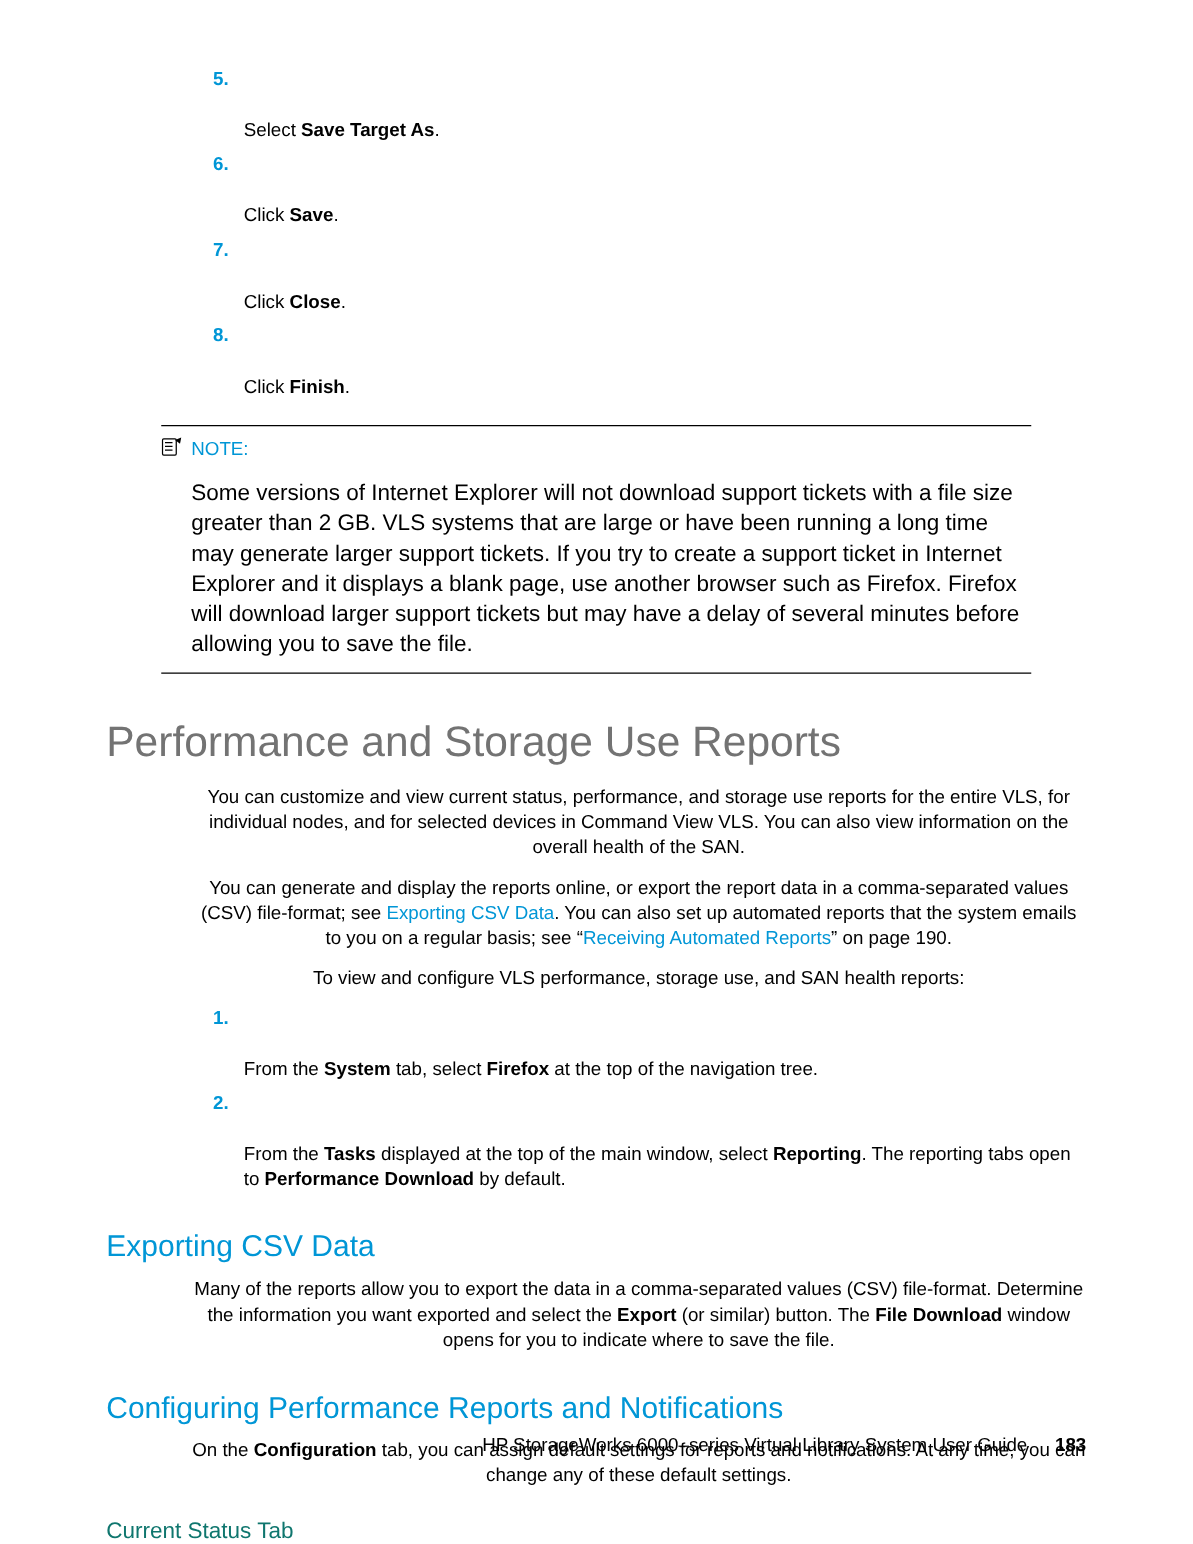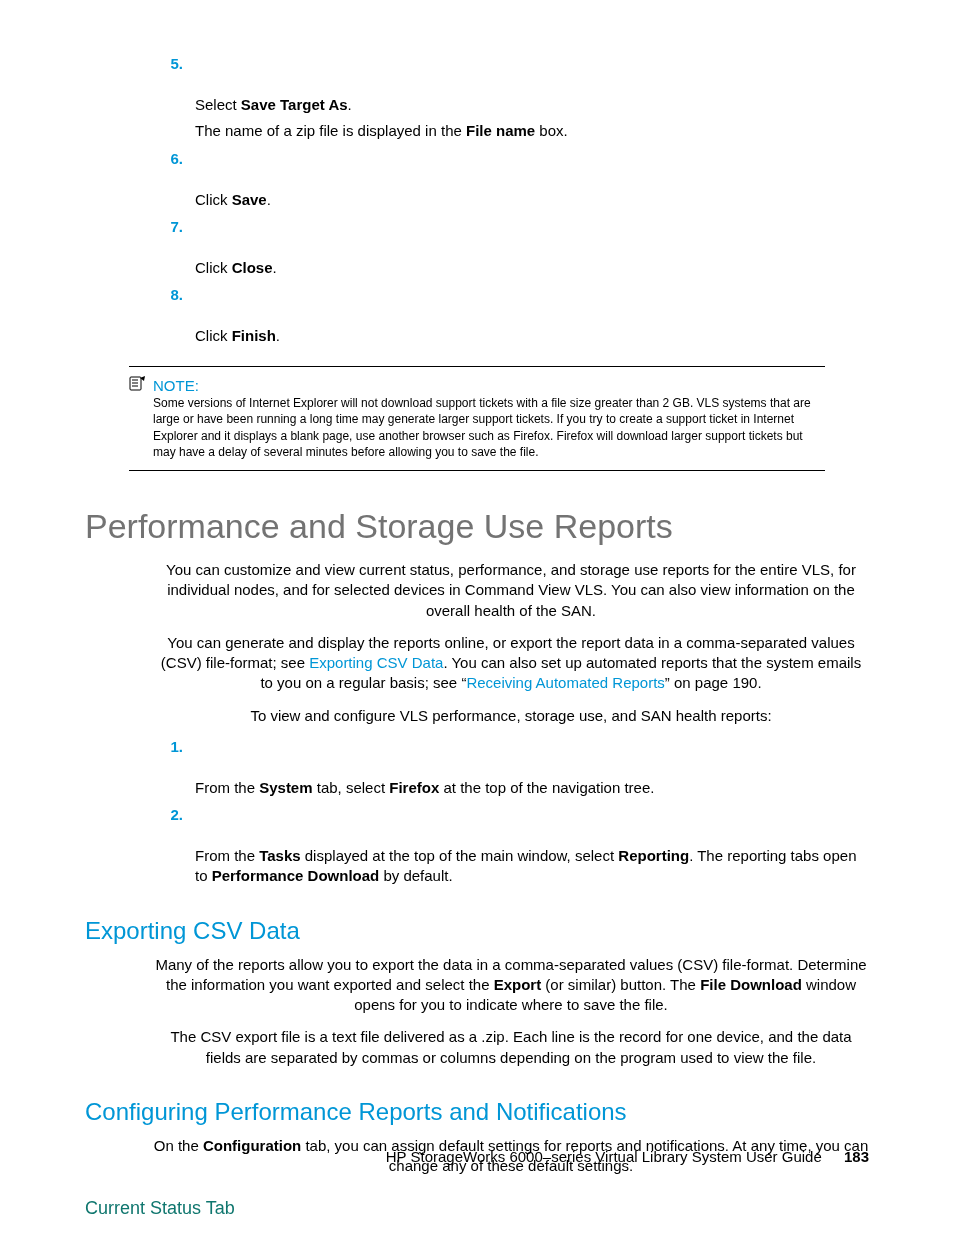--- a/index.html
+++ b/index.html
@@ -44,32 +44,32 @@
   }
   .note-rule {
     border: none;
     border-top: 1px solid #000;
     margin: 0;
   }
   .note-head {
     display: flex;
     align-items: center;
     margin-top: 8px;
-    margin-bottom: 0;
+    margin-bottom: 12px;
     text-align: right;
   }
   .note-icon {
     margin-right: 6px;
   }
   .note-label {
     color: #0096d6;
     font-size: 15px;
   }
   .note-body {
-    font-size: 12px;
+    font-size: 18px;
     line-height: 1.35;
     margin-left: 24px;
     margin-bottom: 10px;
   }
   h1.section {
     font-family: "Trebuchet MS", "Segoe UI Light", Arial, sans-serif;
     font-weight: 300;
     color: #737373;
     font-size: 34px;
     margin: 36px 0 14px 0;
@@ -119,23 +119,20 @@
 </head>
 <body>
 
 <div class="page">
 
   <div class="ol-wrap">
     <div class="ol-item">
       <div class="ol-num">5.</div>
       <div class="ol-body">
         <span>Select </span><b>Save Target As</b><span>.</span>
-        <div class="ol-sub">
-          <span>The name of a zip file is displayed in the </span><b>File name</b><span> box.</span>
-        </div>
       </div>
     </div>
     <div class="ol-item">
       <div class="ol-num">6.</div>
       <div class="ol-body">
         <span>Click </span><b>Save</b><span>.</span>
       </div>
     </div>
     <div class="ol-item">
       <div class="ol-num">7.</div>
@@ -185,21 +182,20 @@
       <div class="ol-body">From the <b>System</b> tab, select <b>Firefox</b> at the top of the navigation tree.</div>
     </div>
     <div class="ol-item">
       <div class="ol-num">2.</div>
       <div class="ol-body">From the <b>Tasks</b> displayed at the top of the main window, select <b>Reporting</b>. The reporting tabs open to <b>Performance Download</b> by default.</div>
     </div>
   </div>
 
   <h2 class="subsection">Exporting CSV Data</h2>
   <p class="body-text">Many of the reports allow you to export the data in a comma-separated values (CSV) file-format. Determine the information you want exported and select the <b>Export</b> (or similar) button. The <b>File Download</b> window opens for you to indicate where to save the file.</p>
-  <p class="body-text">The CSV export file is a text file delivered as a .zip. Each line is the record for one device, and the data fields are separated by commas or columns depending on the program used to view the file.</p>
 
   <h2 class="subsection">Configuring Performance Reports and Notifications</h2>
   <p class="body-text">On the <b>Configuration</b> tab, you can assign default settings for reports and notifications. At any time, you can change any of these default settings.</p>
 
   <h3 class="subsub">Current Status Tab</h3>
 
 </div>
 
 <div class="footer">
   <span>HP StorageWorks 6000–series Virtual Library System User Guide</span>

